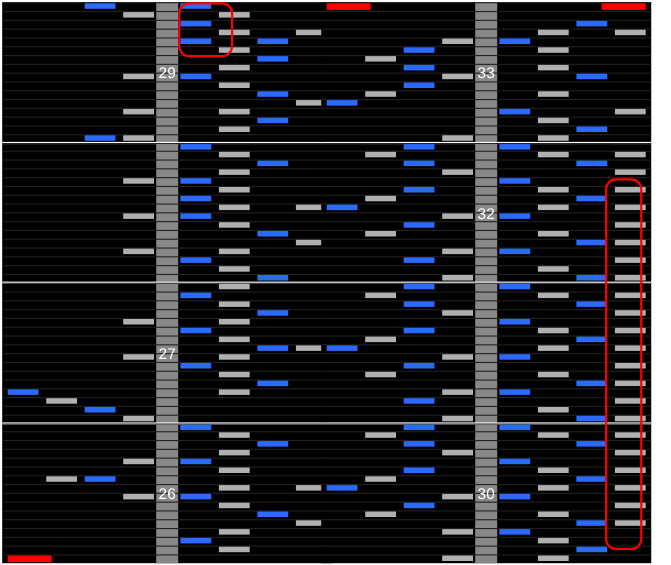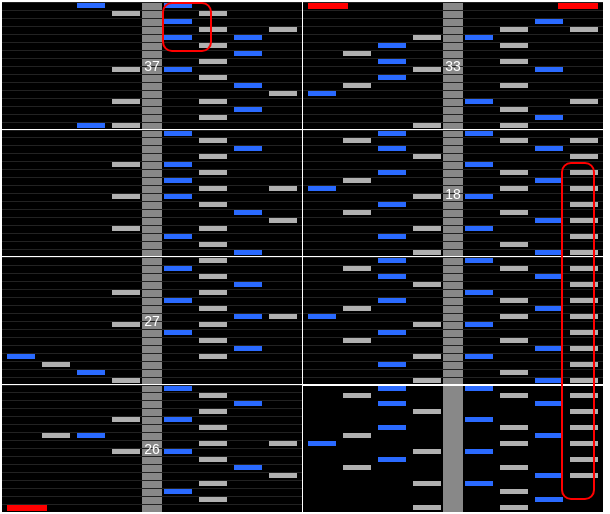--- a/index.html
+++ b/index.html
@@ -1,19 +1,19 @@
 <!DOCTYPE html>
 <html><head>
 <meta charset="utf-8">
 <style>
   body { margin:0; background:#fff; font-family:Arial,sans-serif; }
   .wrap { width:610px; height:514px; background:#fff; position:relative; }
   .panel { position:absolute; top:2px; width:300px; height:510px; background:#000; }
   .panel.left { left:2px; }
-  .panel.right { left:303px; }
+  .panel.right { left:292px; }
   .measure { position:absolute; left:0; width:300px; height:127.5px; }
   .measure .row { position:absolute; left:0; width:300px; height:7.96875px; box-sizing:border-box; border-top:1px solid #222; }
   .centerbar { position:absolute; left:140px; top:0; width:20px; height:100%; background:#888; }
   .mnum { position:absolute; width:100%; text-align:center; font-size:14px; color:#fff; top:56px; }
   .sep { position:absolute; left:0; width:300px; height:2px; background:#fff; }
   .note { position:absolute; height:5px; }
   .note.blue { background:#2a6aff; }
   .note.gray { background:#b0b0b0; }
   .note.red { background:#f00; height:6px; }
   .annot { position:absolute; border:2px solid #f00; border-radius:10px; background:transparent; }
@@ -33,21 +33,21 @@
         <div class="row" style="top: 47.8125px;"></div>
         <div class="row" style="top: 55.7812px;"></div>
         <div class="row" style="top: 63.75px;"></div>
         <div class="row" style="top: 71.7188px;"></div>
         <div class="row" style="top: 79.6875px;"></div>
         <div class="row" style="top: 87.6562px;"></div>
         <div class="row" style="top: 95.625px;"></div>
         <div class="row" style="top: 103.594px;"></div>
         <div class="row" style="top: 111.562px;"></div>
         <div class="row" style="top: 119.531px;"></div>
-        <div class="mnum">37</div>
+        <div class="mnum">29</div>
       </div>
       <div class="sep" style="top: 126.5px;"></div>
       <div class="measure" style="top: 127.5px;">
         <div class="row" style="top: 0px;"></div>
         <div class="row" style="top: 7.96875px;"></div>
         <div class="row" style="top: 15.9375px;"></div>
         <div class="row" style="top: 23.9062px;"></div>
         <div class="row" style="top: 31.875px;"></div>
         <div class="row" style="top: 39.8438px;"></div>
         <div class="row" style="top: 47.8125px;"></div>
@@ -218,21 +218,21 @@
         <div class="row" style="top: 47.8125px;"></div>
         <div class="row" style="top: 55.7812px;"></div>
         <div class="row" style="top: 63.75px;"></div>
         <div class="row" style="top: 71.7188px;"></div>
         <div class="row" style="top: 79.6875px;"></div>
         <div class="row" style="top: 87.6562px;"></div>
         <div class="row" style="top: 95.625px;"></div>
         <div class="row" style="top: 103.594px;"></div>
         <div class="row" style="top: 111.562px;"></div>
         <div class="row" style="top: 119.531px;"></div>
-        <div class="mnum">18</div>
+        <div class="mnum">32</div>
       </div>
       <div class="sep" style="top: 254px;"></div>
       <div class="measure" style="top: 255px;">
         <div class="row" style="top: 0px;"></div>
         <div class="row" style="top: 7.96875px;"></div>
         <div class="row" style="top: 15.9375px;"></div>
         <div class="row" style="top: 23.9062px;"></div>
         <div class="row" style="top: 31.875px;"></div>
         <div class="row" style="top: 39.8438px;"></div>
         <div class="row" style="top: 47.8125px;"></div>
@@ -240,20 +240,39 @@
         <div class="row" style="top: 63.75px;"></div>
         <div class="row" style="top: 71.7188px;"></div>
         <div class="row" style="top: 79.6875px;"></div>
         <div class="row" style="top: 87.6562px;"></div>
         <div class="row" style="top: 95.625px;"></div>
         <div class="row" style="top: 103.594px;"></div>
         <div class="row" style="top: 111.562px;"></div>
         <div class="row" style="top: 119.531px;"></div>
       </div>
       <div class="sep" style="top: 381.5px;"></div>
+      <div class="measure" style="top: 382.5px;">
+        <div class="row" style="top: 0px;"></div>
+        <div class="row" style="top: 7.96875px;"></div>
+        <div class="row" style="top: 15.9375px;"></div>
+        <div class="row" style="top: 23.9062px;"></div>
+        <div class="row" style="top: 31.875px;"></div>
+        <div class="row" style="top: 39.8438px;"></div>
+        <div class="row" style="top: 47.8125px;"></div>
+        <div class="row" style="top: 55.7812px;"></div>
+        <div class="row" style="top: 63.75px;"></div>
+        <div class="row" style="top: 71.7188px;"></div>
+        <div class="row" style="top: 79.6875px;"></div>
+        <div class="row" style="top: 87.6562px;"></div>
+        <div class="row" style="top: 95.625px;"></div>
+        <div class="row" style="top: 103.594px;"></div>
+        <div class="row" style="top: 111.562px;"></div>
+        <div class="row" style="top: 119.531px;"></div>
+        <div class="mnum">30</div>
+      </div>
       <div class="note red" style="left: 5px; width: 40px; top: 1px;"></div>
       <div class="note red" style="left: 255px; width: 40px; top: 1px;"></div>
       <div class="note blue" style="left: 232px; width: 28px; top: 16.9375px;"></div>
       <div class="note gray" style="left: 197px; width: 28px; top: 24.9062px;"></div>
       <div class="note gray" style="left: 267px; width: 28px; top: 24.9062px;"></div>
       <div class="note gray" style="left: 110px; width: 28px; top: 32.875px;"></div>
       <div class="note blue" style="left: 162px; width: 28px; top: 32.875px;"></div>
       <div class="note blue" style="left: 75px; width: 28px; top: 40.8438px;"></div>
       <div class="note gray" style="left: 197px; width: 28px; top: 40.8438px;"></div>
       <div class="note gray" style="left: 40px; width: 28px; top: 48.8125px;"></div>

